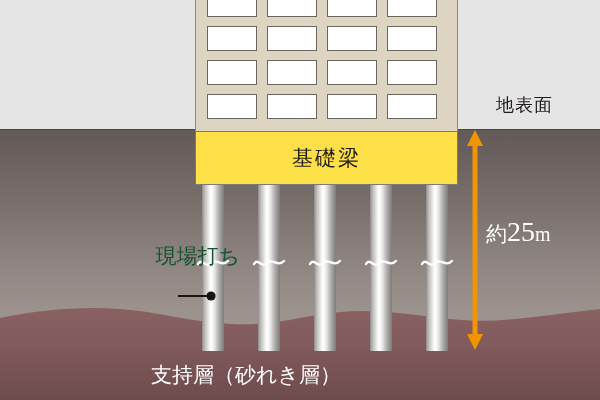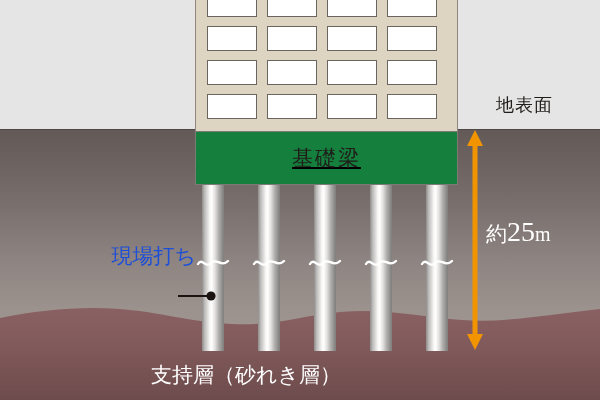--- a/index.html
+++ b/index.html
@@ -87,27 +87,26 @@
     box-sizing: border-box;
   }
 
   
   .foundation-beam {
     position: absolute;
     left: 195px;
     top: 131px;
     width: 263px;
     height: 54px;
-    background: #15803d;
+    background: #fde047;
     border: 1px solid #7d7a76;
     box-sizing: border-box;
     display: flex;
     align-items: center;
     justify-content: center;
-    text-decoration: underline;
   }
   .foundation-beam .beam-label {
     font-size: 21px;
     color: #201c1a;
     letter-spacing: 2px;
     line-height: 1;
   }
 
   
   .pile {
@@ -166,25 +165,26 @@
   .label-depth .dp-approx { font-size: 21px; }
   .label-depth .dp-value  { font-size: 28px; letter-spacing: 0px; font-family: Liberation Serif, serif; }
   .label-depth .dp-unit   { font-size: 20px; }
 
   .label-pile {
     position: absolute;
     left: 0px;
     top: 244px;
     width: 196px;
     text-align: right;
-    color: #1d4ed8;
+    color: #14532d;
     font-size: 21px;
     line-height: 1.22;
     white-space: nowrap;
     letter-spacing: 0px;
+    padding-left: 44px;
   }
   .leader {
     position: absolute;
     left: 178px;
     top: 291px;
     width: 40px;
     height: 10px;
   }
 
   .label-bearing {

